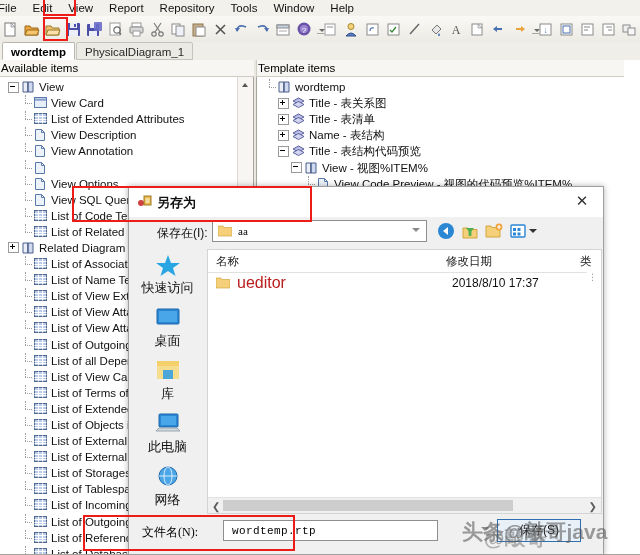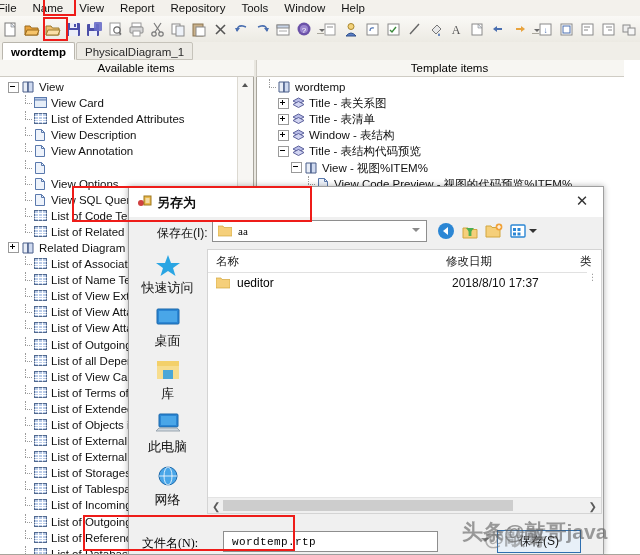--- a/index.html
+++ b/index.html
@@ -44,21 +44,21 @@
   .tab{position:absolute;top:0px;height:18px;line-height:18px;font-size:11.5px;
     padding:0 8px;box-sizing:border-box;}
   .tab.active{left:2px;background:#ffffff;font-weight:bold;border:1px solid #b9b6ad;
     border-bottom:1px solid #fff;border-radius:2px 2px 0 0;}
   .tab.inactive{left:76px;background:#eceae4;border:1px solid #c6c3ba;
     border-radius:2px 2px 0 0;color:#2a2a2a;}
 
   
   #panes{position:absolute;left:0;top:60px;width:640px;height:495px;background:#fff;}
   .pane-header{position:absolute;height:17px;line-height:17px;font-size:11.5px;
-    background:#f7f6f2;border-bottom:1px solid #cfccc4;padding-left:18px;box-sizing:border-box;text-align:center;}
+    background:#f7f6f2;border-bottom:1px solid #cfccc4;padding-left:1px;box-sizing:border-box;}
   #left-header{left:0;top:0;width:254px;}
   #right-header{left:256px;top:0;width:368px;border-left:1px solid #cfccc4;}
   #splitter{position:absolute;left:254px;top:0;width:2px;height:495px;background:#e9e7e0;}
 
   #left-pane{position:absolute;left:0;top:17px;width:254px;height:478px;background:#fff;
     border:1px solid #a8a59c;border-top:none;border-left:none;box-sizing:border-box;overflow:hidden;}
   #right-pane{position:absolute;left:256px;top:17px;width:384px;height:478px;background:#fff;
     border:1px solid #a8a59c;border-top:none;border-right:none;box-sizing:border-box;overflow:hidden;}
 
   
@@ -120,32 +120,32 @@
 
   
   #filelist{position:absolute;left:78px;top:62px;width:395px;height:265px;
     background:#fff;border:1px solid #d4d4d4;box-sizing:border-box;}
   #fl-head{position:absolute;left:0;top:0;width:100%;height:22px;background:#fff;
     border-bottom:1px solid #e1e1e1;}
   #fl-head .col{position:absolute;top:4px;font-size:11.5px;color:#1a1a1a;}
   #col-name{left:8px;} #col-date{left:238px;} #col-type{left:372px;color:#888;}
   .fl-row{position:absolute;left:0;top:22px;width:100%;height:22px;display:flex;align-items:center;}
   .fl-row .fico{width:14px;height:12px;margin:0 7px 0 8px;}
-  .fl-row .fname{font-size:12px;color:#000000;width:215px;}
+  .fl-row .fname{font-size:16px;color:#b91c1c;width:215px;}
   .fl-row .fdate{font-size:12px;color:#111;}
   #fl-hscroll{position:absolute;left:0;bottom:0;width:100%;height:15px;background:#f0f0f0;
     border-top:1px solid #e3e3e3;}
   #fl-hscroll .hthumb{position:absolute;left:15px;top:2px;width:290px;height:11px;background:#cdcdcd;}
   #fl-hscroll .ha{position:absolute;top:3px;font-size:10px;color:#5a5a5a;}
   #fl-hscroll .ha.l{left:4px;} #fl-hscroll .ha.r{right:4px;}
   #fl-vscroll{position:absolute;right:0;top:22px;width:14px;bottom:16px;background:#fff;}
   #fl-vscroll .vdots{position:absolute;right:4px;top:2px;font-size:9px;color:#9a9a9a;line-height:6px;}
 
   
-  #fname-row{position:absolute;left:0;top:330px;width:474px;height:28px;margin-top:11px;}
+  #fname-row{position:absolute;left:0;top:330px;width:474px;height:28px;}
   #lbl-fname{position:absolute;left:13px;top:7px;font-size:12px;font-family:"Liberation Serif",serif;}
   #fname-input{position:absolute;left:94px;top:3px;width:215px;height:21px;background:#fff;
     border:1px solid #8e8e8e;box-sizing:border-box;display:flex;align-items:center;padding-left:8px;}
   #fname-input .v{font-size:11px;font-family:"Liberation Mono","DejaVu Sans Mono",monospace;letter-spacing:.4px;}
   #fname-caret{position:absolute;left:352px;top:10px;width:0;height:0;
     border-left:4px solid transparent;border-right:4px solid transparent;border-top:4px solid #8a8a8a;}
   #btn-save{position:absolute;left:368px;top:2px;width:84px;height:23px;background:#e8f0f8;
     border:1px solid #2f6fb0;box-sizing:border-box;display:flex;align-items:center;justify-content:center;
     font-size:12px;color:#111;}
   
@@ -159,21 +159,21 @@
   #watermark .w2{position:absolute;left:22px;top:6px;font-size:21px;color:rgba(110,110,110,.5);
     font-weight:bold;}
 </style>
 </head>
 <body>
 
 <div id="app">
 
   <div id="menubar">
     <span class="mi">File</span>
-    <span class="mi">Name</span>
+    <span class="mi">Edit</span>
     <span class="mi">View</span>
     <span class="mi">Report</span>
     <span class="mi">Repository</span>
     <span class="mi">Tools</span>
     <span class="mi">Window</span>
     <span class="mi">Help</span>
   </div>
 
   <div id="toolbar">
     <div class="tb">
@@ -779,21 +779,21 @@
             </svg>
             <span class="tlabel">Title - 表清单</span>
           </div>
           <div class="trow">
             <span class="indent" style="width: 21px;"></span>
             <span class="expander plus"></span>
             <svg width="13" height="12" class="ico">
               <path d="M6.5 1 L12 4 L6.5 7 L1 4z" fill="#b9bde8" stroke="#5a5f9a"></path>
               <path d="M6.5 4.5 L12 7.5 L6.5 10.5 L1 7.5z" fill="#d2d5f2" stroke="#5a5f9a"></path>
             </svg>
-            <span class="tlabel">Window - 表结构</span>
+            <span class="tlabel">Name - 表结构</span>
           </div>
           <div class="trow">
             <span class="indent" style="width: 21px;"></span>
             <span class="expander"></span>
             <svg width="13" height="12" class="ico">
               <path d="M6.5 1 L12 4 L6.5 7 L1 4z" fill="#b9bde8" stroke="#5a5f9a"></path>
               <path d="M6.5 4.5 L12 7.5 L6.5 10.5 L1 7.5z" fill="#d2d5f2" stroke="#5a5f9a"></path>
             </svg>
             <span class="tlabel">Title - 表结构代码预览</span>
           </div>

